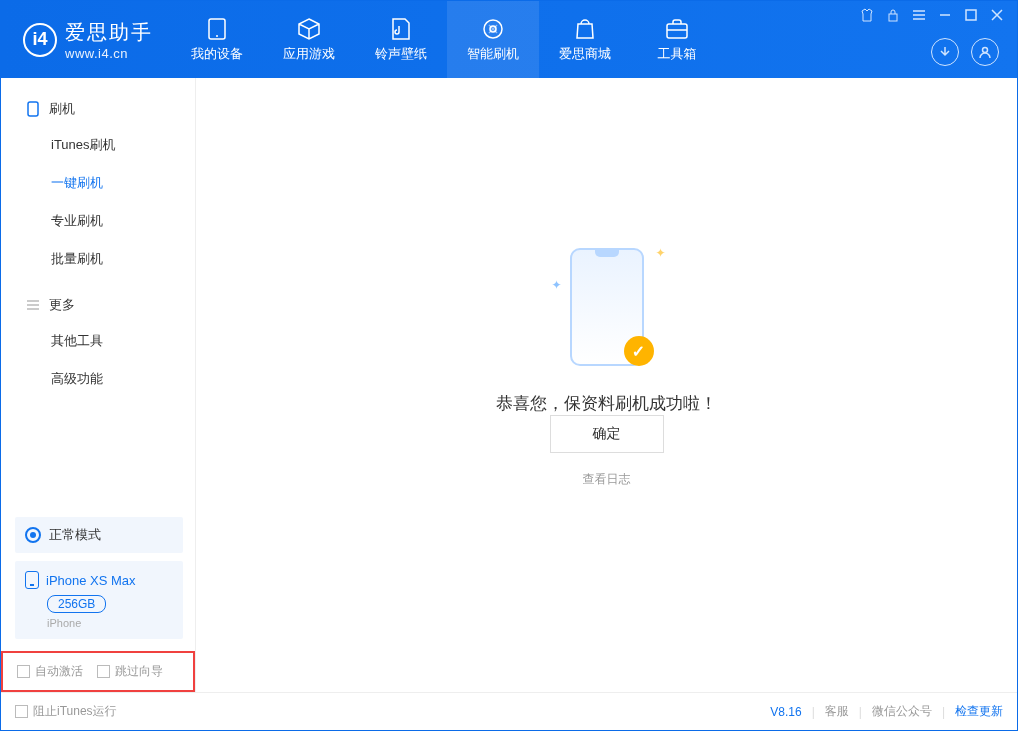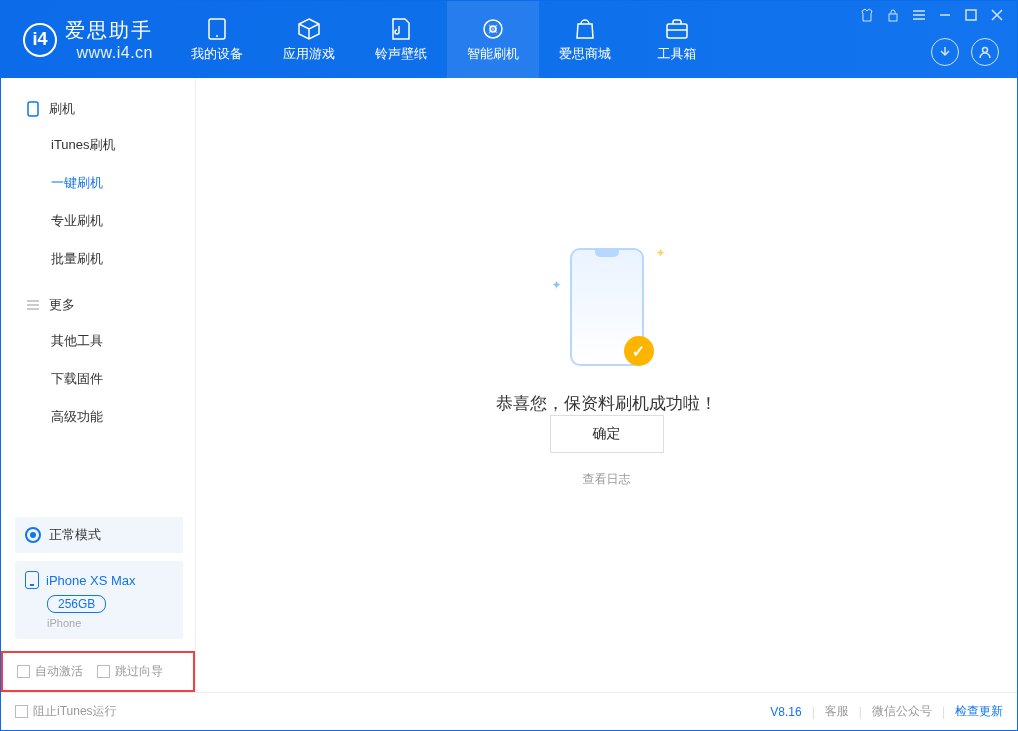--- a/index.html
+++ b/index.html
@@ -2,21 +2,21 @@
 <html><head>
 <meta charset="utf-8">
 <style>
 * { margin: 0; padding: 0; box-sizing: border-box; font-family: "Microsoft YaHei", Arial, sans-serif; }
 body { background: #fff; width: 1018px; height: 731px; overflow: hidden; position: relative; border: 1px solid #0b6be8; }
 
 .header { height: 77px; background: linear-gradient(to right, #0b6be8, #1274ef); display: flex; align-items: center; color: #fff; position: relative; }
 .logo-area { display: flex; align-items: center; padding: 0 18px 0 22px; }
 .logo-circle { width: 34px; height: 34px; border: 2.5px solid #fff; border-radius: 50%; display: flex; align-items: center; justify-content: center; margin-right: 8px; font-weight: bold; font-size: 18px; }
 .logo-text-line1 { font-size: 20px; font-weight: 500; letter-spacing: 2px; }
-.logo-text-line2 { font-size: 16px; opacity: .9; letter-spacing: .5px; text-align: right; }
+.logo-text-line2 { font-size: 13px; opacity: .9; letter-spacing: .5px; }
 
 .nav { display: flex; height: 100%; }
 .nav-item { width: 92px; display: flex; flex-direction: column; align-items: center; justify-content: center; font-size: 13px; cursor: pointer; position: relative; }
 .nav-item.active { background: rgba(255,255,255,.1); }
 .nav-icon { width: 24px; height: 24px; margin-bottom: 4px; display: flex; align-items: center; justify-content: center; }
 
 .header-right { position: absolute; right: 12px; top: 6px; display: flex; gap: 10px; color: #cfe4ff; font-size: 12px; align-items: center; }
 .wctl { width: 16px; height: 16px; cursor: pointer; display: flex; align-items: center; justify-content: center; }
 .header-right-bottom { position: absolute; right: 18px; bottom: 12px; display: flex; gap: 12px; }
 .rb-circle { width: 28px; height: 28px; border: 1.5px solid #cfe4ff; border-radius: 50%; display: flex; align-items: center; justify-content: center; cursor: pointer; color: #cfe4ff; }
@@ -194,21 +194,20 @@
 
     <div class="side-section-title" style="margin-top:10px">
       <span class="ico">
           <svg width="14" height="12" viewBox="0 0 14 12">
             <path d="M1 2 h12 M1 6 h12 M1 10 h12" stroke="#bbb" stroke-width="1.5"></path>
           </svg>
         </span>
       <span>更多</span>
     </div>
     <div class="side-item">其他工具</div>
-    <div class="side-item">下载固件</div>
     <div class="side-item">高级功能</div>
 
     <div class="side-spacer"></div>
 
     <div class="mode-box">
       <span class="dot"></span>
       <span>正常模式</span>
     </div>
 
     <div class="device-box">

